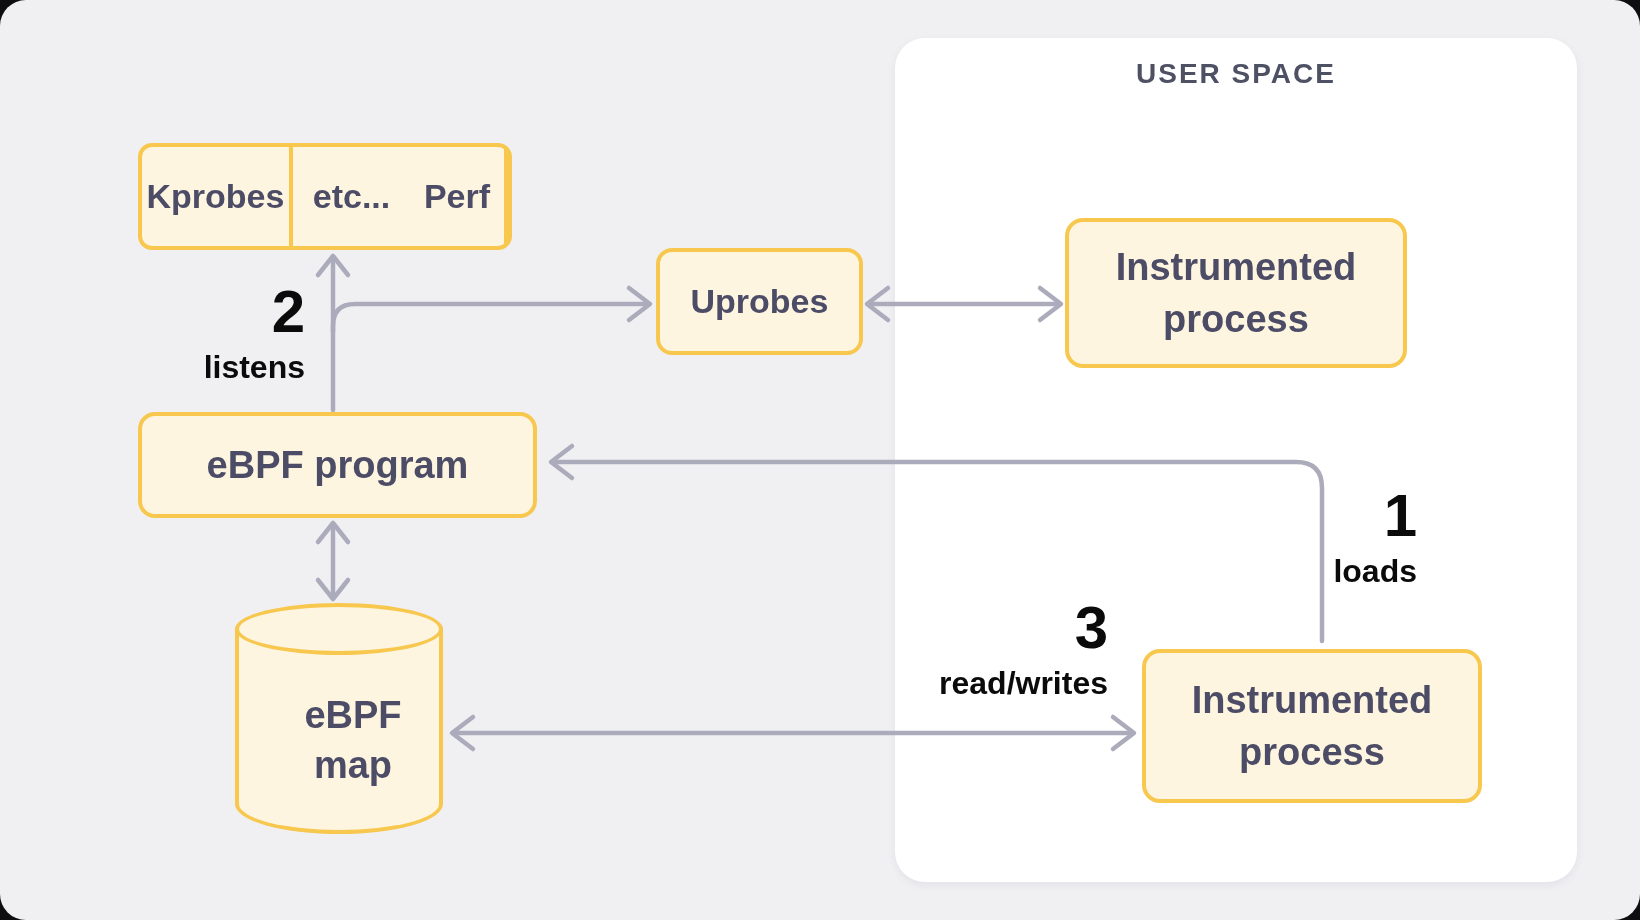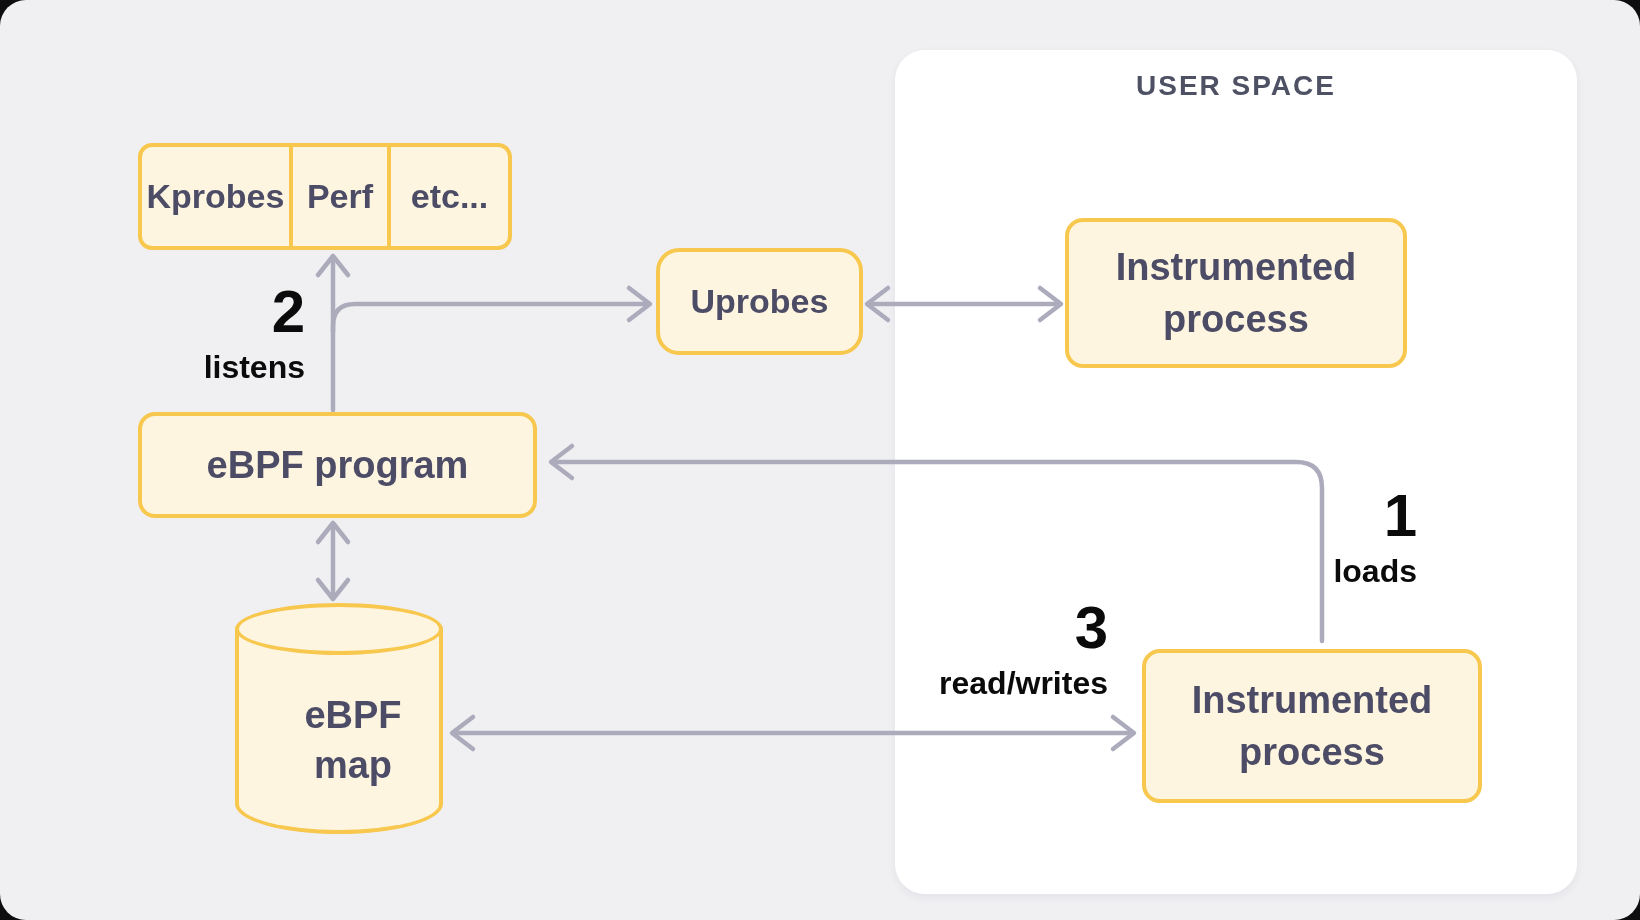--- a/index.html
+++ b/index.html
@@ -15,42 +15,42 @@
   }
   .page{
     position:relative;width:1640px;height:920px;border-radius:26px;
     background:var(--page_bg);overflow:hidden;
   }
   .panel{
     position:absolute;top:38px;height:844px;background:var(--panel_bg);
     border-radius:30px;box-shadow:0 3px 10px rgba(25,25,50,.06);
   }
   .panel-kernel{left:64px;width:546px;}
-  .panel-user{left:895px;width:682px;margin-top:12px;}
+  .panel-user{left:895px;width:682px;}
   .panel-title{
     position:absolute;top:20px;left:0;right:0;text-align:center;
     font-size:28px;font-weight:800;letter-spacing:2px;color:var(--panel_title);
   }
   .layer{position:absolute;inset:0;pointer-events:none;}
   .connector{stroke:var(--arrow);stroke-width:4.5;fill:none;stroke-linecap:round;stroke-linejoin:round;}
   .node{
     position:absolute;background:var(--accent_fill);border:4px solid var(--accent_border);
     color:var(--node_text);font-weight:700;display:flex;align-items:center;justify-content:center;
     text-align:center;z-index:3;
   }
   .probes{left:138px;top:143px;width:374px;height:107px;border-radius:14px;padding:0;}
   .probes .cell{
     height:100%;display:flex;align-items:center;justify-content:center;
     font-size:34px;font-weight:700;color:var(--node_text);
   }
   .probes .cell.c1{width:151px;border-right:4px solid var(--accent_border);}
   .probes .cell.c2{width:98px;border-right:4px solid var(--accent_border);}
   .probes .cell.c3{flex:1;}
   .program{left:138px;top:412px;width:399px;height:106px;border-radius:17px;font-size:38px;}
-  .uprobes{left:656px;top:248px;width:207px;height:107px;border-radius:23px;font-size:34px;}
+  .uprobes{left:656px;top:248px;width:207px;height:107px;border-radius:16px;font-size:34px;}
   .process{width:342px;height:150px;border-radius:18px;font-size:38px;line-height:52px;margin-top:6px;}
   .process-top{left:1065px;top:212px;}
   .process-bottom{left:1142px;top:643px;width:340px;height:154px;}
   .line{display:block;}
   
   .cylinder{position:absolute;left:235px;top:603px;width:208px;height:231px;z-index:3;}
   .cyl-top{
     position:absolute;left:0;right:0;top:0;height:52px;border-radius:50%;
     background:var(--accent_fill);border:4px solid var(--accent_border);z-index:2;
   }
@@ -112,22 +112,22 @@
 
     <g>
       <path class="connector" d="M 454 733 L 1132 733"></path>
       <path class="connector" d="M 473 717 L 452 733 L 473 749"></path>
       <path class="connector" d="M 1113 717 L 1134 733 L 1113 749"></path>
     </g>
   </svg>
 
   <div class="node probes">
     <div class="cell c1">Kprobes</div>
+    <div class="cell c3">etc...</div>
     <div class="cell c2">Perf</div>
-    <div class="cell c3">etc...</div>
   </div>
 
   <div class="node program">eBPF program</div>
 
   <div class="cylinder">
     <div class="cyl-top"></div>
     <div class="cyl-body"></div>
     <div class="cyl-text">
       <span class="line">eBPF</span>
       <span class="line">map</span>

